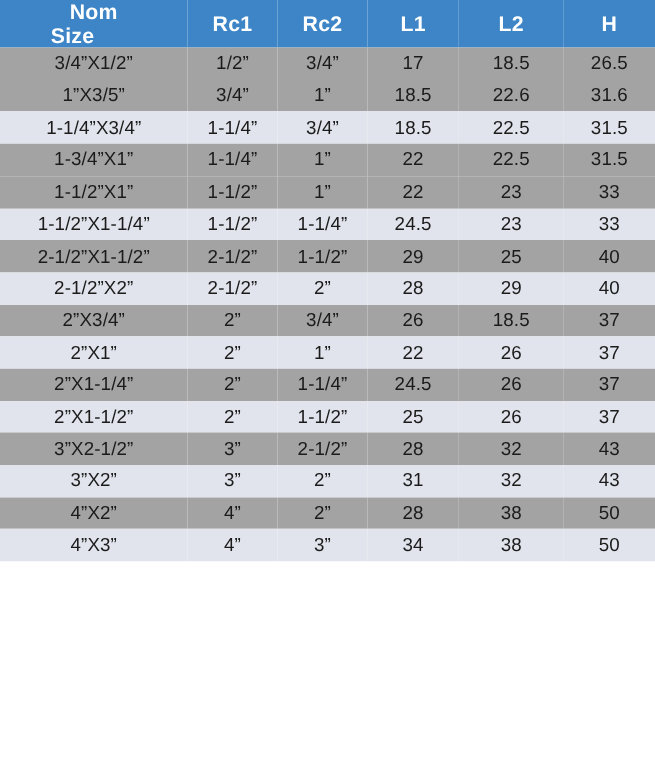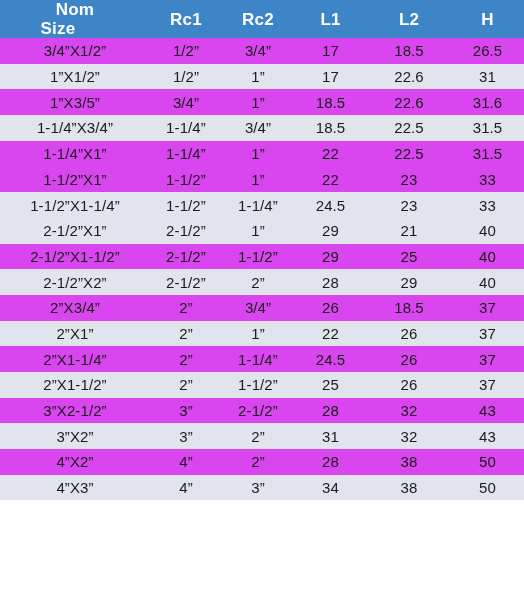--- a/index.html
+++ b/index.html
@@ -51,21 +51,21 @@
     height: 25.7px;
     padding: 0;
     text-align: center;
     vertical-align: middle;
     font-size: 15px;
     color: #1b1b1b;
     white-space: nowrap;
     letter-spacing: 0.1px;
   }
 
-  .spec-table tbody tr.band-a td { background: #d946ef; }
+  .spec-table tbody tr.band-a td { background: #a3a3a3; }
   .spec-table tbody tr.band-b td { background: #e1e4ec; }
 </style>
 </head>
 <body>
 
 <table class="spec-table">
   <colgroup>
     <col class="c-nom">
       <col class="c-rc1">
       <col class="c-rc2">
@@ -88,46 +88,38 @@
   </thead>
   <tbody id="table-body">
       <tr class="band-a">
         <td>3/4”X1/2”</td>
         <td>1/2”</td>
         <td>3/4”</td>
         <td>17</td>
         <td>18.5</td>
         <td>26.5</td>
       </tr>
-      <tr class="band-b">
-        <td>1”X1/2”</td>
-        <td>1/2”</td>
-        <td>1”</td>
-        <td>17</td>
-        <td>22.6</td>
-        <td>31</td>
-      </tr>
       <tr class="band-a">
         <td>1”X3/5”</td>
         <td>3/4”</td>
         <td>1”</td>
         <td>18.5</td>
         <td>22.6</td>
         <td>31.6</td>
       </tr>
       <tr class="band-b">
         <td>1-1/4”X3/4”</td>
         <td>1-1/4”</td>
         <td>3/4”</td>
         <td>18.5</td>
         <td>22.5</td>
         <td>31.5</td>
       </tr>
       <tr class="band-a">
-        <td>1-1/4”X1”</td>
+        <td>1-3/4”X1”</td>
         <td>1-1/4”</td>
         <td>1”</td>
         <td>22</td>
         <td>22.5</td>
         <td>31.5</td>
       </tr>
       <tr class="band-a">
         <td>1-1/2”X1”</td>
         <td>1-1/2”</td>
         <td>1”</td>
@@ -135,28 +127,20 @@
         <td>23</td>
         <td>33</td>
       </tr>
       <tr class="band-b">
         <td>1-1/2”X1-1/4”</td>
         <td>1-1/2”</td>
         <td>1-1/4”</td>
         <td>24.5</td>
         <td>23</td>
         <td>33</td>
-      </tr>
-      <tr class="band-b">
-        <td>2-1/2”X1”</td>
-        <td>2-1/2”</td>
-        <td>1”</td>
-        <td>29</td>
-        <td>21</td>
-        <td>40</td>
       </tr>
       <tr class="band-a">
         <td>2-1/2”X1-1/2”</td>
         <td>2-1/2”</td>
         <td>1-1/2”</td>
         <td>29</td>
         <td>25</td>
         <td>40</td>
       </tr>
       <tr class="band-b">

